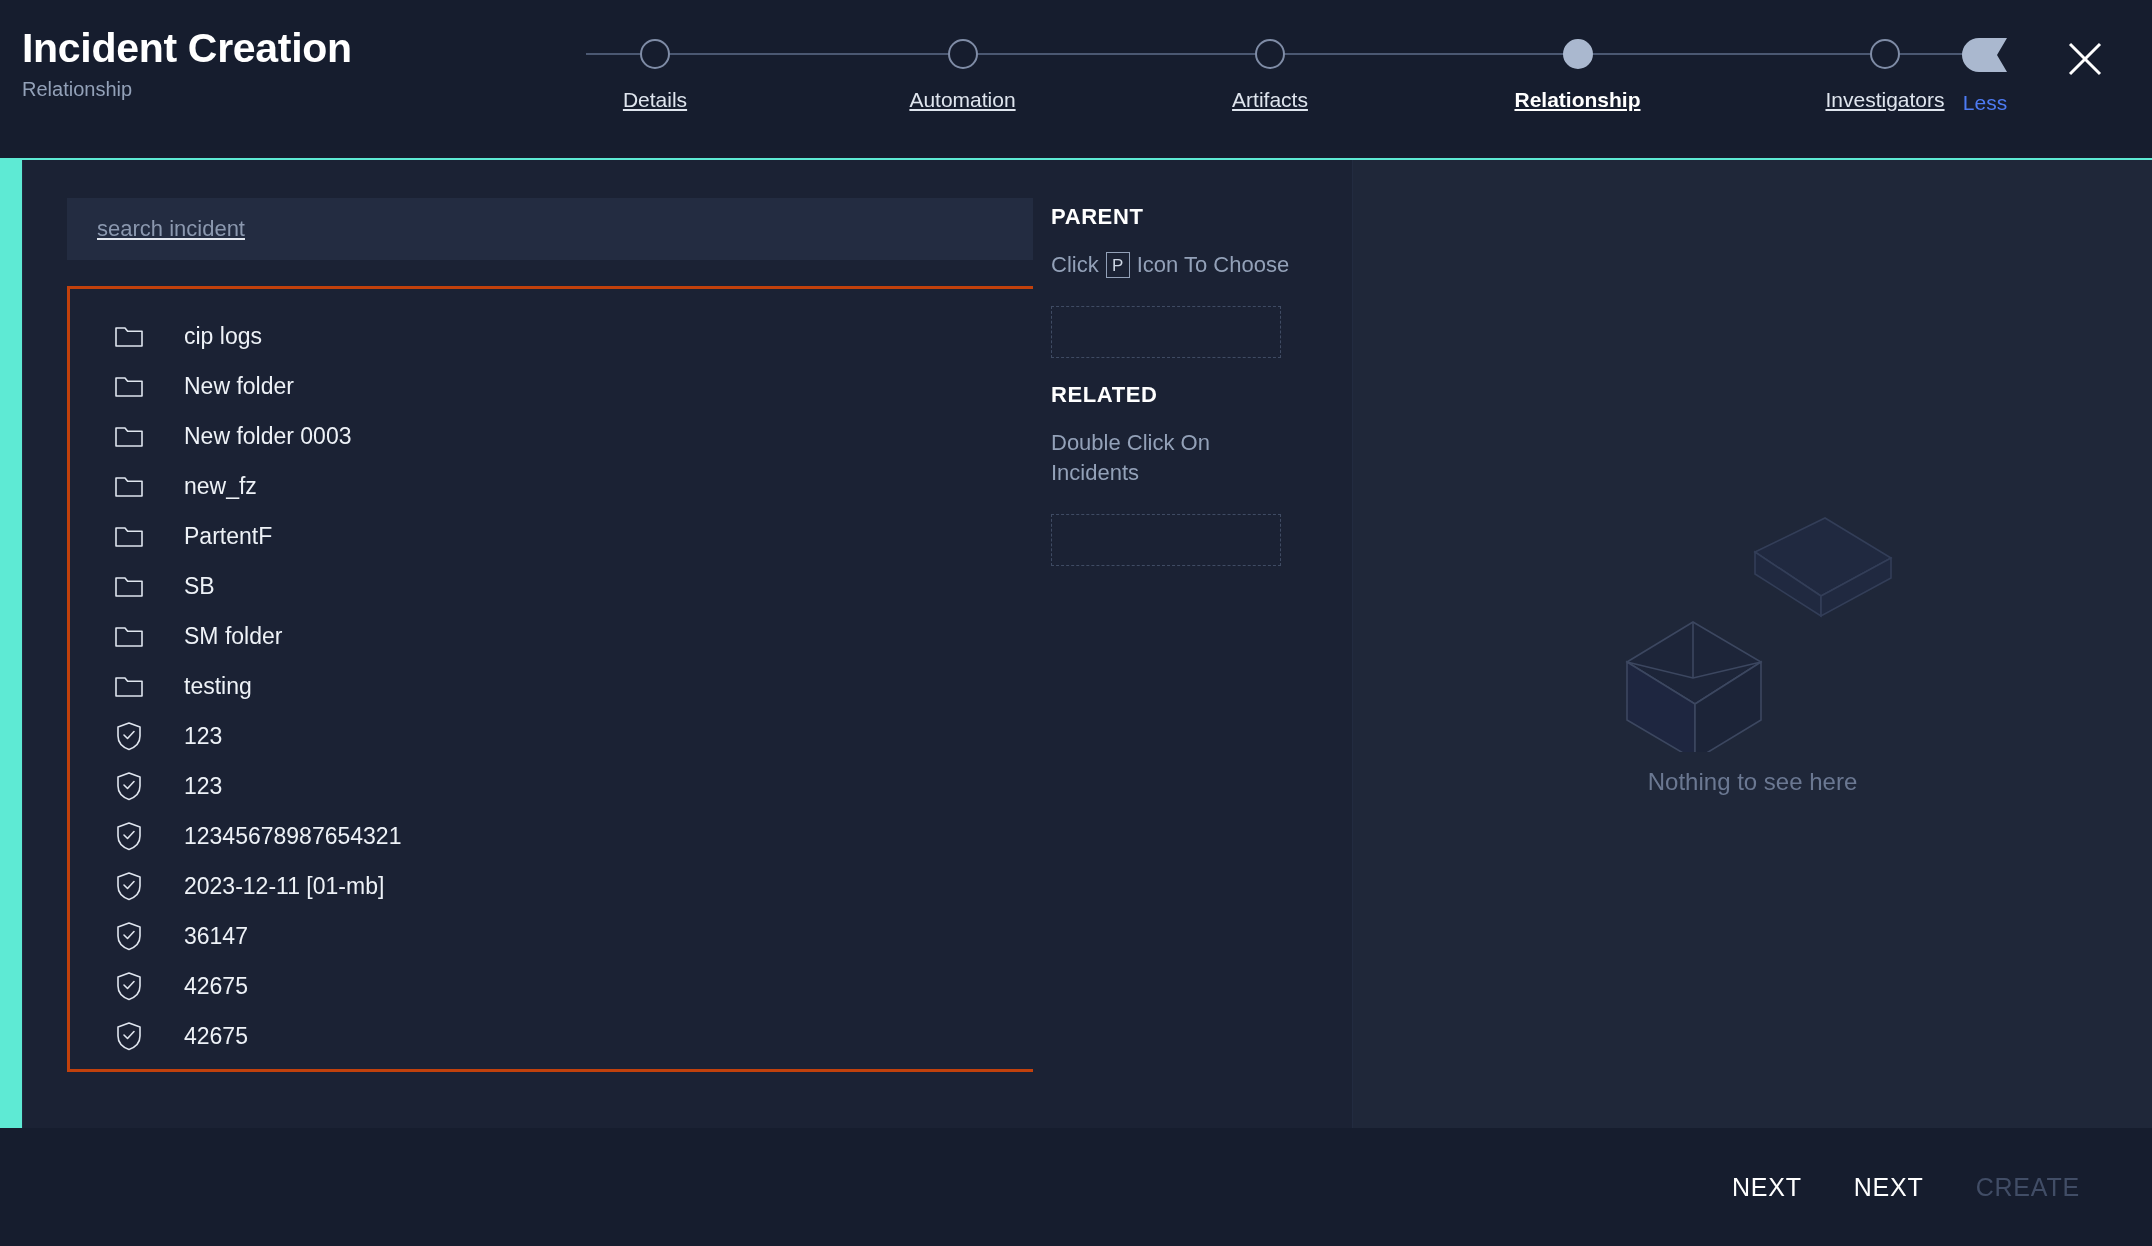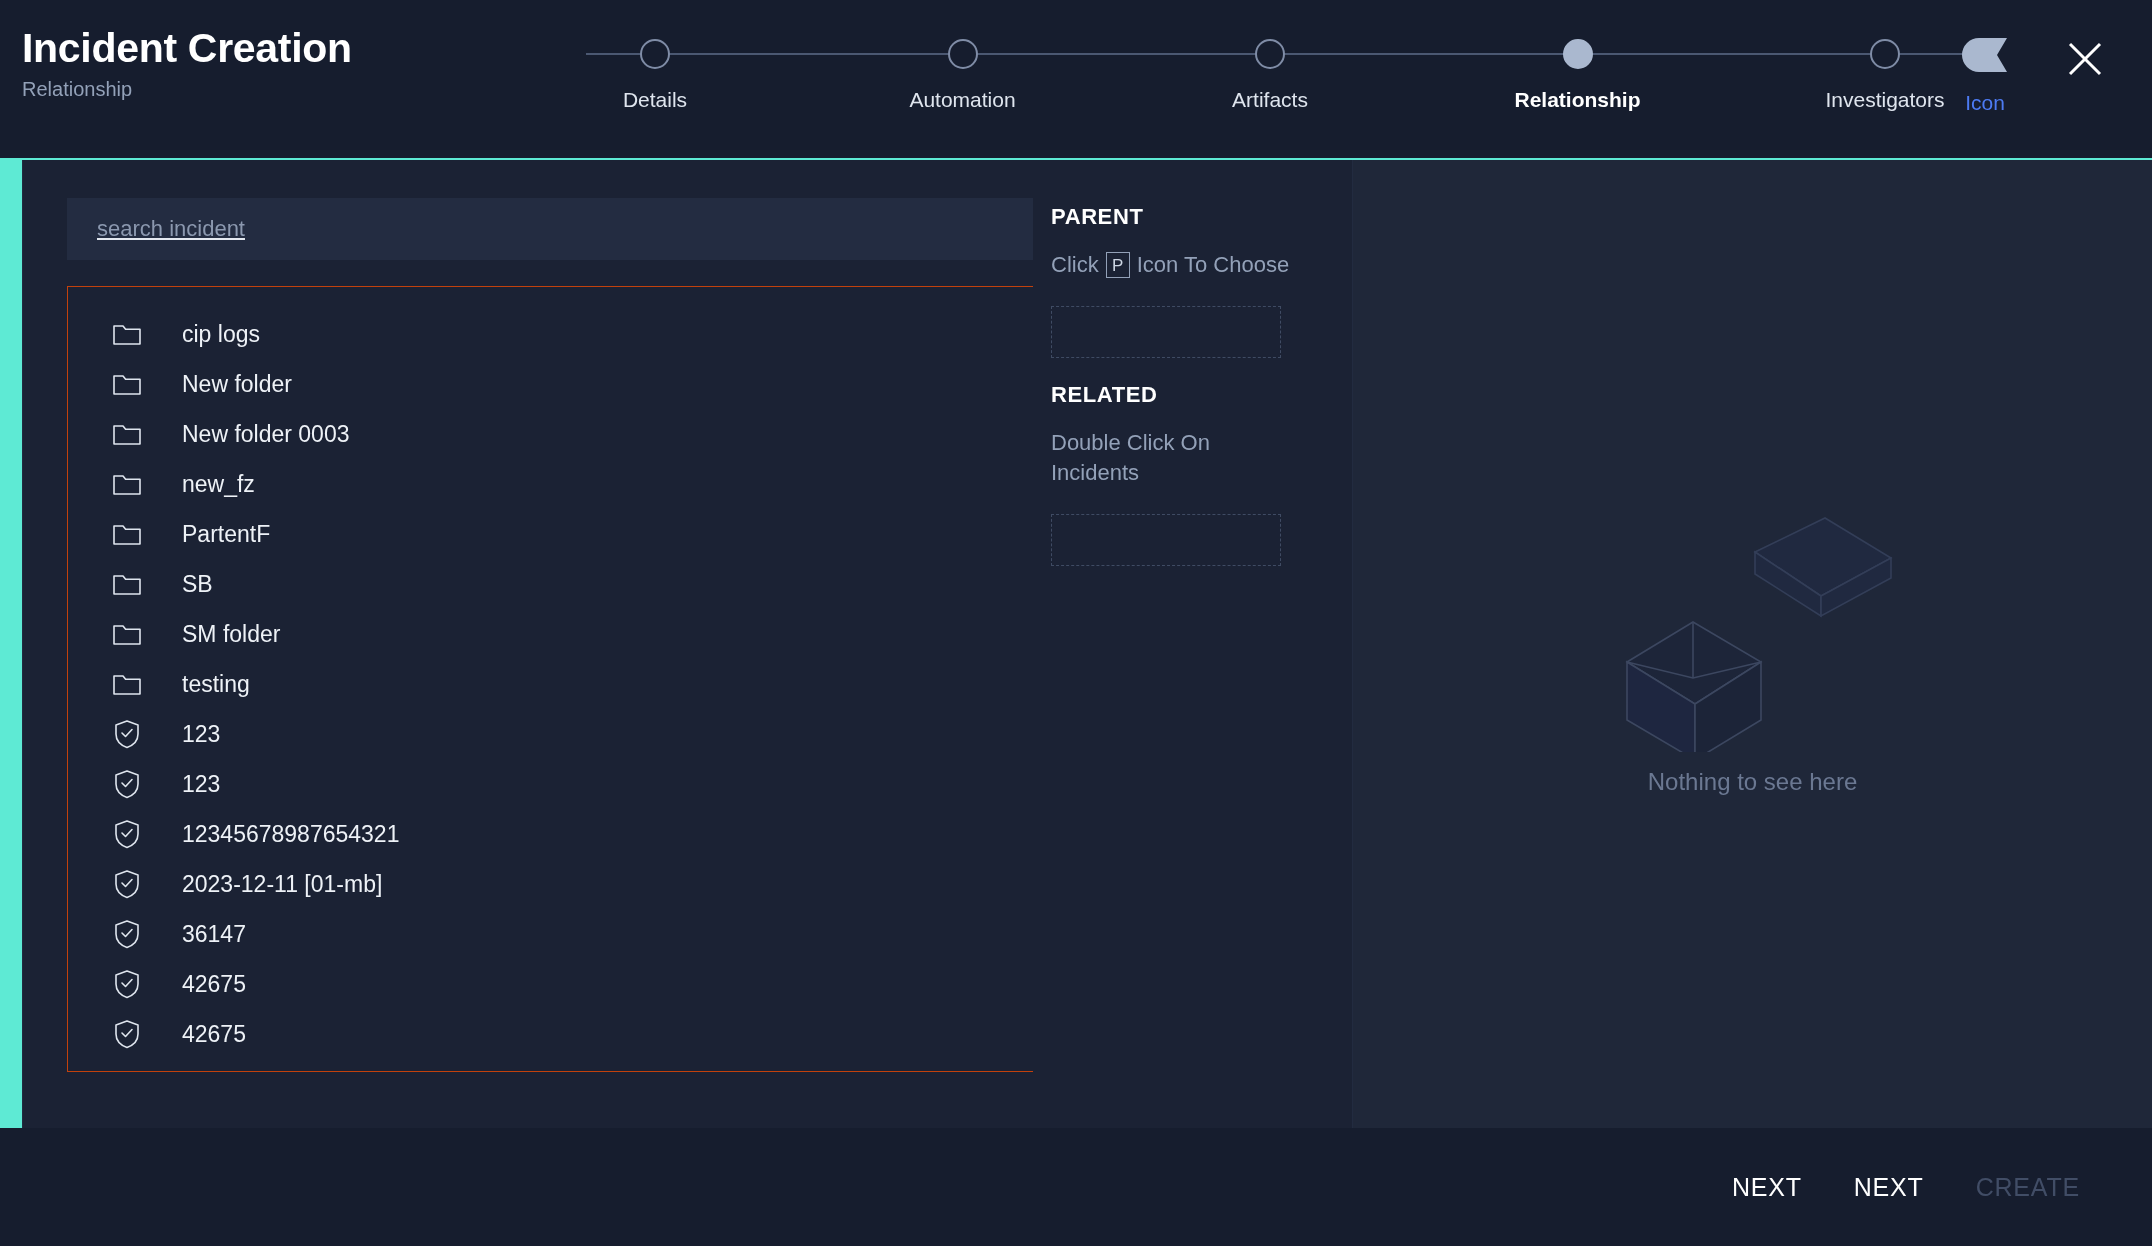--- a/index.html
+++ b/index.html
@@ -44,21 +44,21 @@
   }
   .step-dot {
     width: 30px; height: 30px; border-radius: 50%;
     border: 2px solid #7f8ca6; background: #161d2e; margin-top: 17px;
     position: relative; z-index: 2;
   }
   .step.active .step-dot {
     background: #aab8cf; border-color: #aab8cf;
   }
   .step-label {
-    margin-top: 19px; font-size: 21px; color: #dfe5ee; white-space: nowrap;
+    margin-top: 19px; font-size: 21px; color: #dfe5ee; white-space: nowrap; text-decoration: underline;
   }
   .step.active .step-label { color: #ffffff; font-weight: 700; }
 
   
   .less-block {
     position: absolute; left: 1925px; top: 22px; width: 120px;
     display: flex; flex-direction: column; align-items: center; cursor: pointer;
   }
   .ribbon {
     margin-top: 14px; width: 48px; height: 38px; position: relative; z-index: 2;
@@ -86,21 +86,21 @@
   .search-input {
     width: 976px; height: 62px; background: #232c41; border: none; outline: none;
     color: #e3e8f0; font-size: 22px; font-family: "Liberation Sans", sans-serif;
     padding: 0 30px;
     text-decoration: underline;
   }
   .search-input::placeholder { color: #8b98af; }
 
   .list-box {
     margin-top: 26px; width: 976px; height: 786px;
-    border: 1px solid #c2410c; background: transparent;
+    border: 3px solid #c2410c; background: transparent;
     padding: 22px 0 0 0; overflow: hidden;
   }
   .list-item {
     display: flex; align-items: center; height: 50px; padding-left: 44px;
     cursor: pointer;
   }
   .li-icon {
     width: 30px; height: 30px; flex: none; display: flex;
     align-items: center; justify-content: center;
   }
@@ -191,21 +191,21 @@
           </div>
         </div>
     </div>
 
     <div class="less-block">
       <span class="ribbon">
         <svg width="48" height="38" viewBox="0 0 48 38">
           <path d="M18 2 H46 L36 19 L46 36 H18 A16 16 0 0 1 18 2 Z" fill="#aab8cf"></path>
         </svg>
       </span>
-      <span class="less-label">Icon</span>
+      <span class="less-label">Less</span>
     </div>
 
     <div class="close-btn">
       <svg width="58" height="58" viewBox="0 0 58 58">
         <line x1="14" y1="14" x2="44" y2="44" stroke="#ffffff" stroke-width="3"></line>
         <line x1="44" y1="14" x2="14" y2="44" stroke="#ffffff" stroke-width="3"></line>
       </svg>
     </div>
   </div>
 

